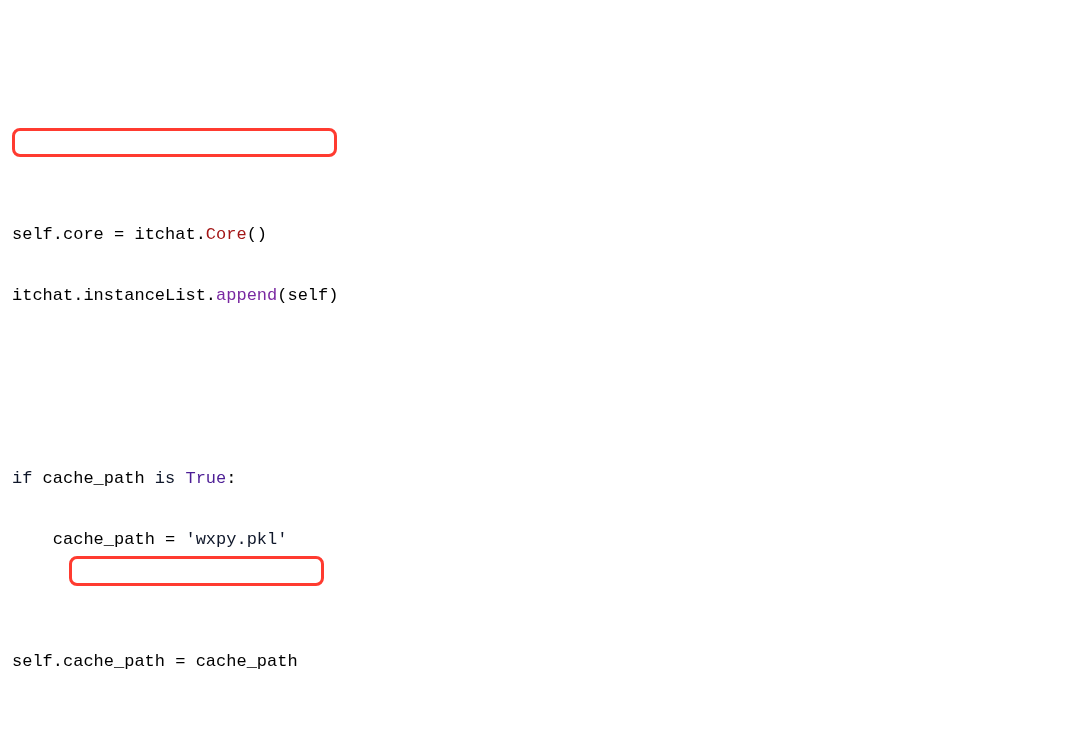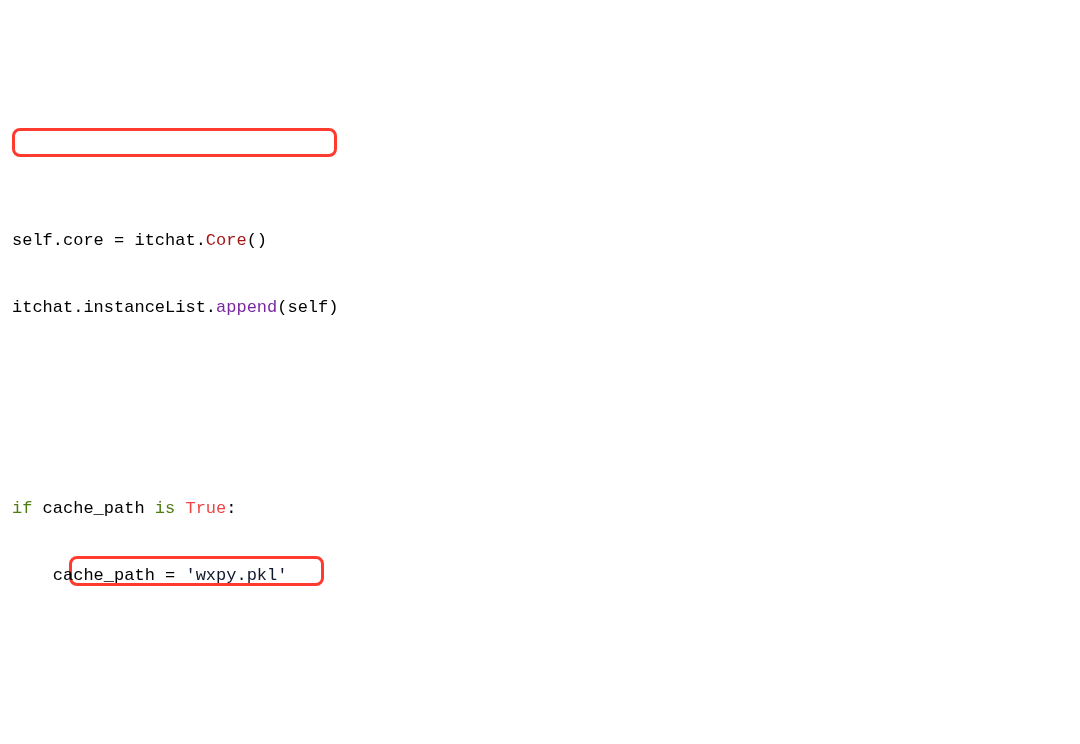--- a/index.html
+++ b/index.html
@@ -6,28 +6,28 @@
     margin: 0;
     padding: 6px 12px 20px 12px;
     background: #ffffff;
     font-family: "SFMono-Regular", Consolas, "Liberation Mono", Menlo, monospace;
     font-size: 17px;
     line-height: 30.5px;
     color: #000000;
     white-space: pre;
   }
   .code-block { position: relative; }
-  .line { display: block; position: relative; margin-top: 6px; }
+  .line { display: block; position: relative; }
   .tok { display: inline; }   
   .call  { color: #7928a1; }   
   .name  { color: #000000; }   
   .str   { color: #0f172a; }   
   .exc   { color: #a31515; }   
-  .flow  { color: #4d7c0f; }   
-  .const { color: #ef4444; }   
+  .flow  { color: #0f172a; }   
+  .const { color: #4c1d95; }   
   .op    { color: #000000; }
   .highlight-box {
     position: absolute;
     border: 3px solid #ff3b30;
     border-radius: 8px;
     pointer-events: none;
     box-sizing: border-box;
   }
   .box1 { top: 0px; left: 0px; width: 325px; height: 29px; }
   .box2 { top: 428px; left: 57px; width: 255px; height: 30px; }
@@ -40,20 +40,21 @@
 <div class="code-block">
 <div class="highlight-box box1"></div>
 <div class="highlight-box box2"></div>
 <span class="line"><span class="tok name">self</span><span class="tok op">.</span><span class="tok name">core</span><span class="tok op"> = </span><span class="tok name">itchat</span><span class="tok op">.</span><span class="tok exc">Core</span><span class="tok op">()</span></span>
 <span class="line"><span class="tok name">itchat</span><span class="tok op">.</span><span class="tok name">instanceList</span><span class="tok op">.</span><span class="tok call">append</span><span class="tok op">(</span><span class="tok name">self</span><span class="tok op">)</span></span>
 <span class="line"> </span>
 <span class="line"> </span>
 <span class="line"><span class="tok flow">if</span><span class="tok"> </span><span class="tok name">cache_path</span><span class="tok"> </span><span class="tok flow">is</span><span class="tok"> </span><span class="tok const">True</span><span class="tok op">:</span></span>
 <span class="line"><span class="tok">    </span><span class="tok name">cache_path</span><span class="tok op"> = </span><span class="tok str">'wxpy.pkl'</span></span>
 <span class="line"> </span>
+<span class="line"><span class="tok name">self.cache_path</span><span class="tok op"> = </span><span class="tok name">cache_path</span></span>
 
 
 
 
 
 
 
 
 
 

